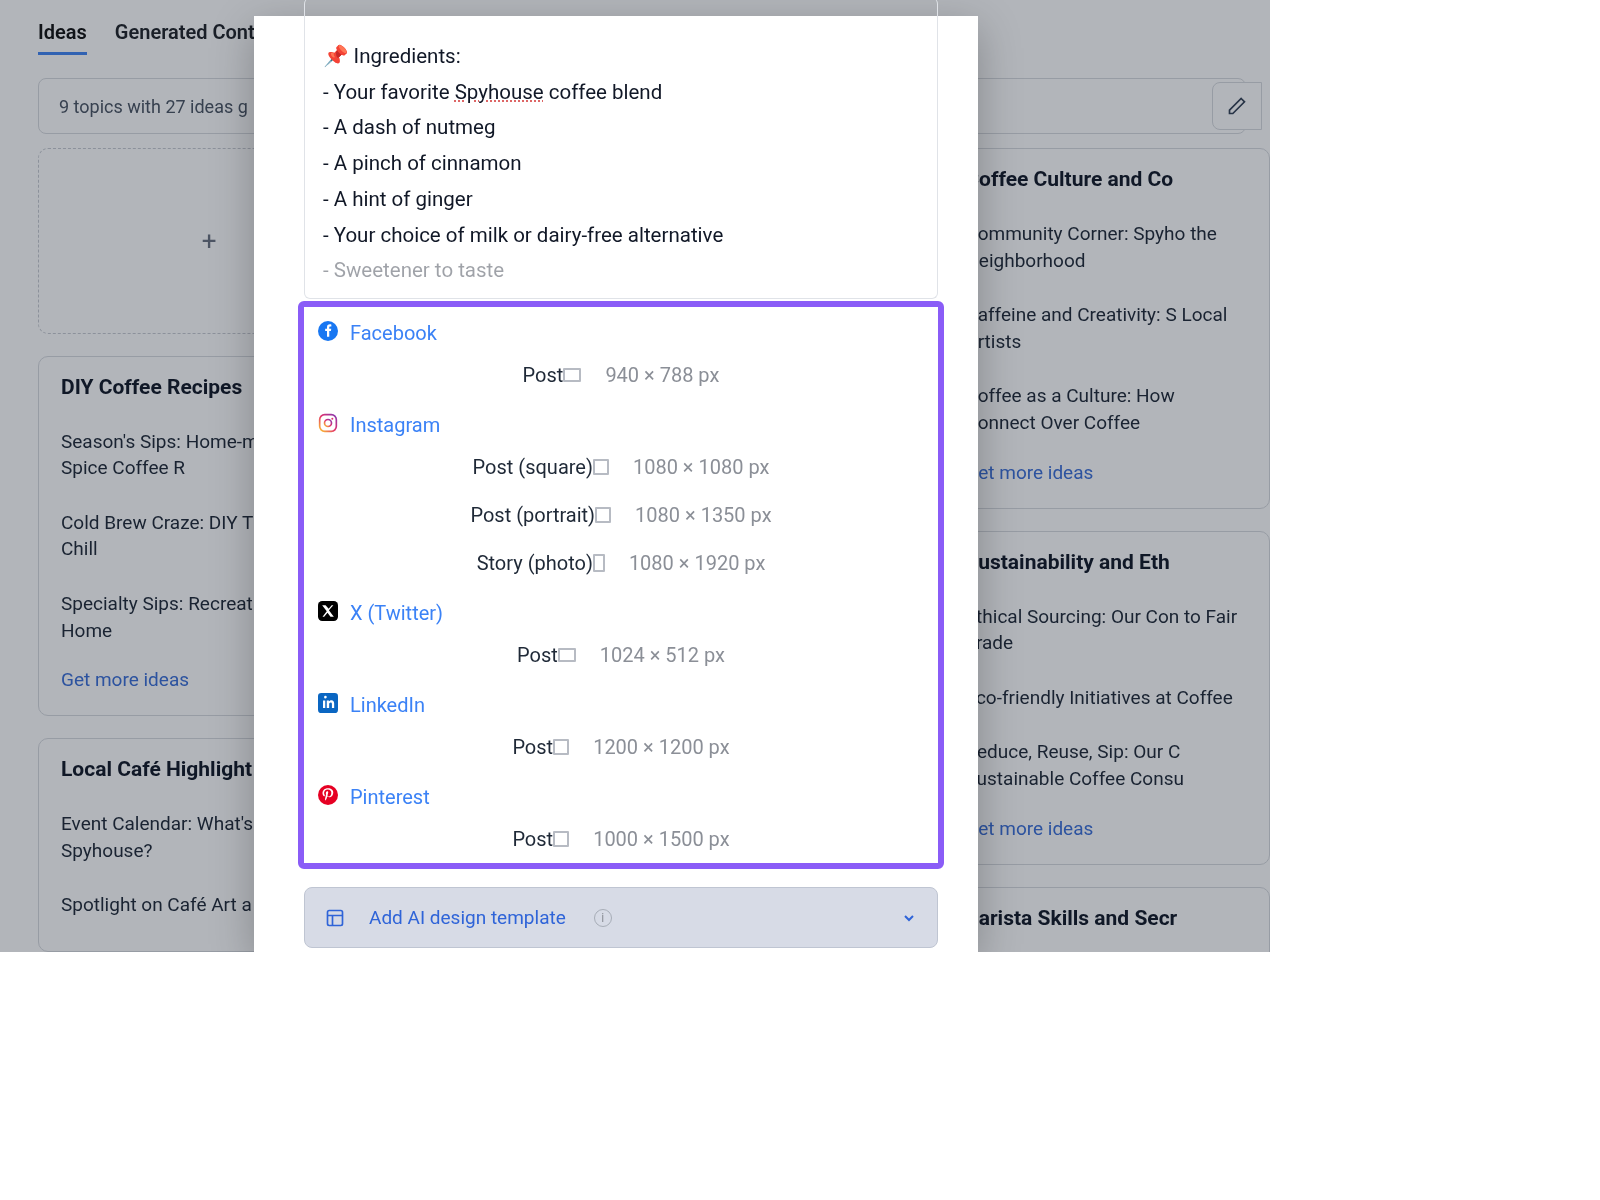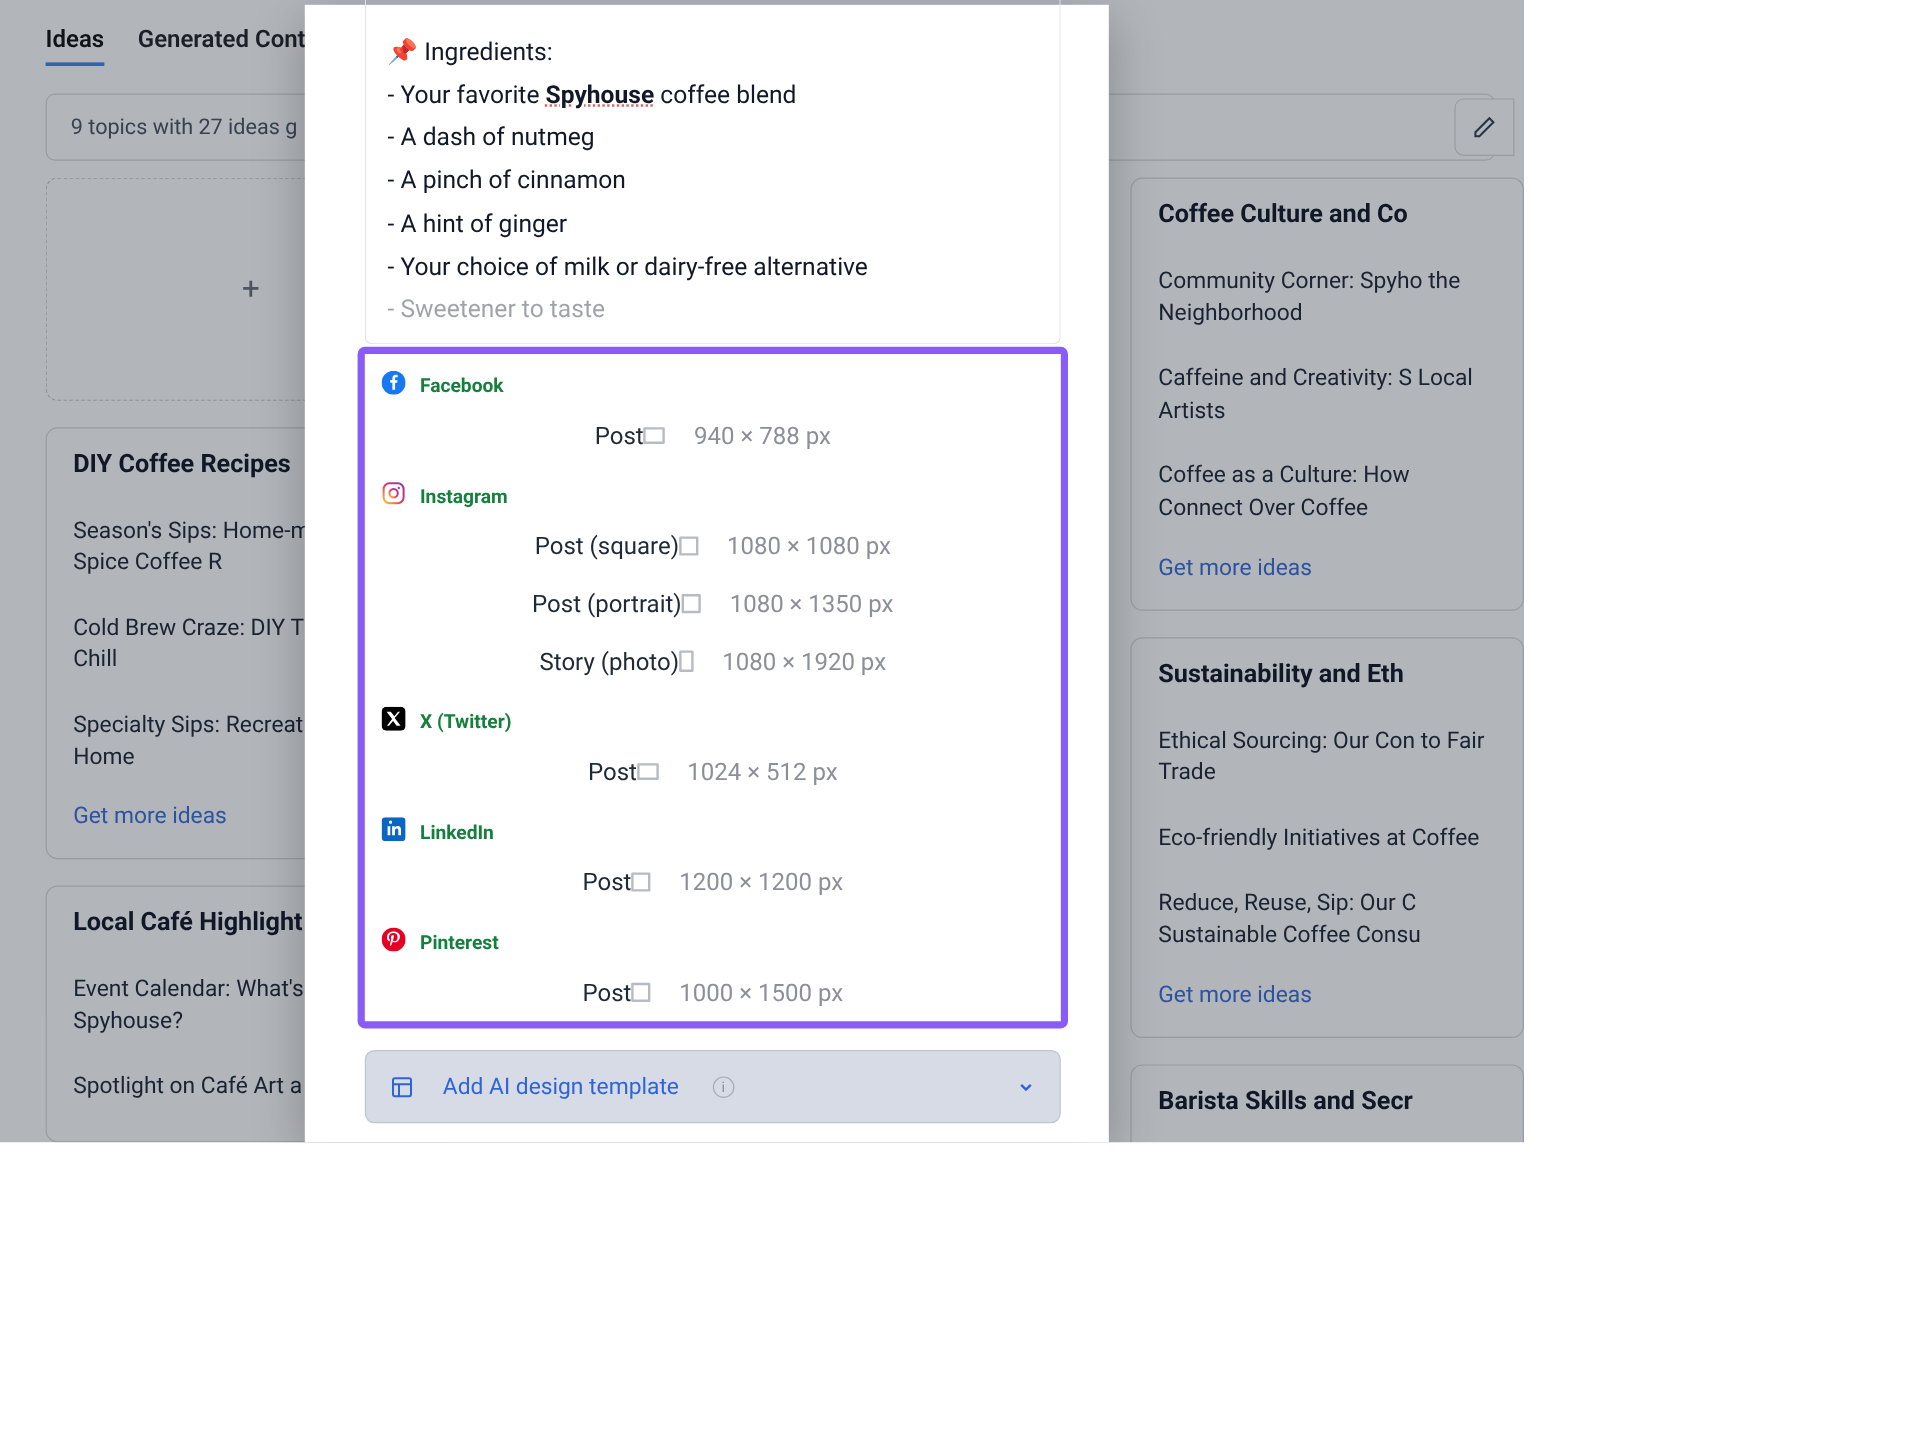--- a/index.html
+++ b/index.html
@@ -12,30 +12,30 @@
 .editbtn { position:absolute; top:82px; right:8px; width:50px; height:48px; border:1px solid #d8dbdf; border-top-left-radius:8px; border-bottom-left-radius:8px; display:flex; align-items:center; justify-content:center; color:#334155; background:#fff; }
 .columns { position:absolute; top:148px; left:38px; right:0; bottom:0; display:flex; gap:22px; }
 .col { width:470px; display:flex; flex-direction:column; gap:22px; }
 .col.right { width:450px; margin-left:540px; }
 .addcard { height:250px; border:1.5px dashed #c7cbd1; border-radius:10px; display:flex; align-items:center; justify-content:center; color:#6b7280; font-size:26px; }
 .card { border:1px solid #d8dbdf; border-radius:10px; padding:18px 22px; background:#fff; }
 .cardtitle { font-size:21px; font-weight:700; color:#111827; margin-bottom:16px; }
 .idea { font-size:19px; color:#1f2937; padding:14px 0; line-height:1.4; }
 .moreideas { font-size:19px; color:#3b6fd8; margin-top:4px; padding:6px 0; }
 .overlay { position:absolute; inset:0; background:rgba(17,24,39,0.32); }
-.modal { position:absolute; left:254px; top:4px; width:670px; bottom:0; background:#fff; box-shadow:0 12px 40px rgba(0,0,0,0.25);padding-left:20px; }
+.modal { position:absolute; left:254px; top:16px; width:724px; bottom:0; background:#fff; box-shadow:0 12px 40px rgba(0,0,0,0.25);padding-left:20px; }
 .modalinner { position:absolute; left:50px; right:40px; top:-24px; bottom:0; }
 .editor { border:1px solid #e0e3e8; border-radius:6px; border-top:none; padding-bottom:12px; margin-bottom:0; }
 .recipe { font-size:20.5px; color:#111827; line-height:1.45; padding:0 20px 0 18px; }
 .recipe .line { margin-top:6px; }
-.spyhouse { text-decoration:underline; text-decoration-style:dotted; text-decoration-color:#d66;font-weight:bold; }
+.spyhouse { text-decoration:underline; text-decoration-style:dotted; text-decoration-color:#d66; }
 .highlight { border:6px solid #8a5cf7; border-radius:6px; margin-top:2px; background:#fff; margin-left:-6px; margin-right:-6px; }
 .platgroup { padding:8px 14px 0 14px; }
 .plathdr { display:flex; align-items:center; gap:12px; padding:6px 0; }
-.platname { font-size:16px; font-weight:700; color:#15803d; }
+.platname { font-size:20px; font-weight:400; color:#3b82f6; }
 .platicon { width:20px; height:20px; flex-shrink:0; }
 .fmtrow { display:flex; align-items:center; justify-content:center; padding:12px 0; }
 .fmtlabel { font-size:20px; color:#1f2937; }
 .fmtdims { display:flex; align-items:center; gap:24px; color:#8b8f97; font-size:20px; }
 .dimicon { width:18px; height:14px; border:2px solid #b7bbc3; border-radius:1px; }
 .dimicon.sq { width:16px; height:16px; }
 .dimicon.vert { width:12px; height:18px; }
 .actionbtn { margin:18px 0 0 0; border:1px solid #c9cdd4; border-radius:8px; padding:18px 20px; display:flex; align-items:center; justify-content:space-between; font-size:19px; color:#2f64d8; }
 .actionbtn.filled { background:#d7dbe6; border-color:#bfc5d2; }
 .actionbtn .left { display:flex; align-items:center; gap:24px; }

